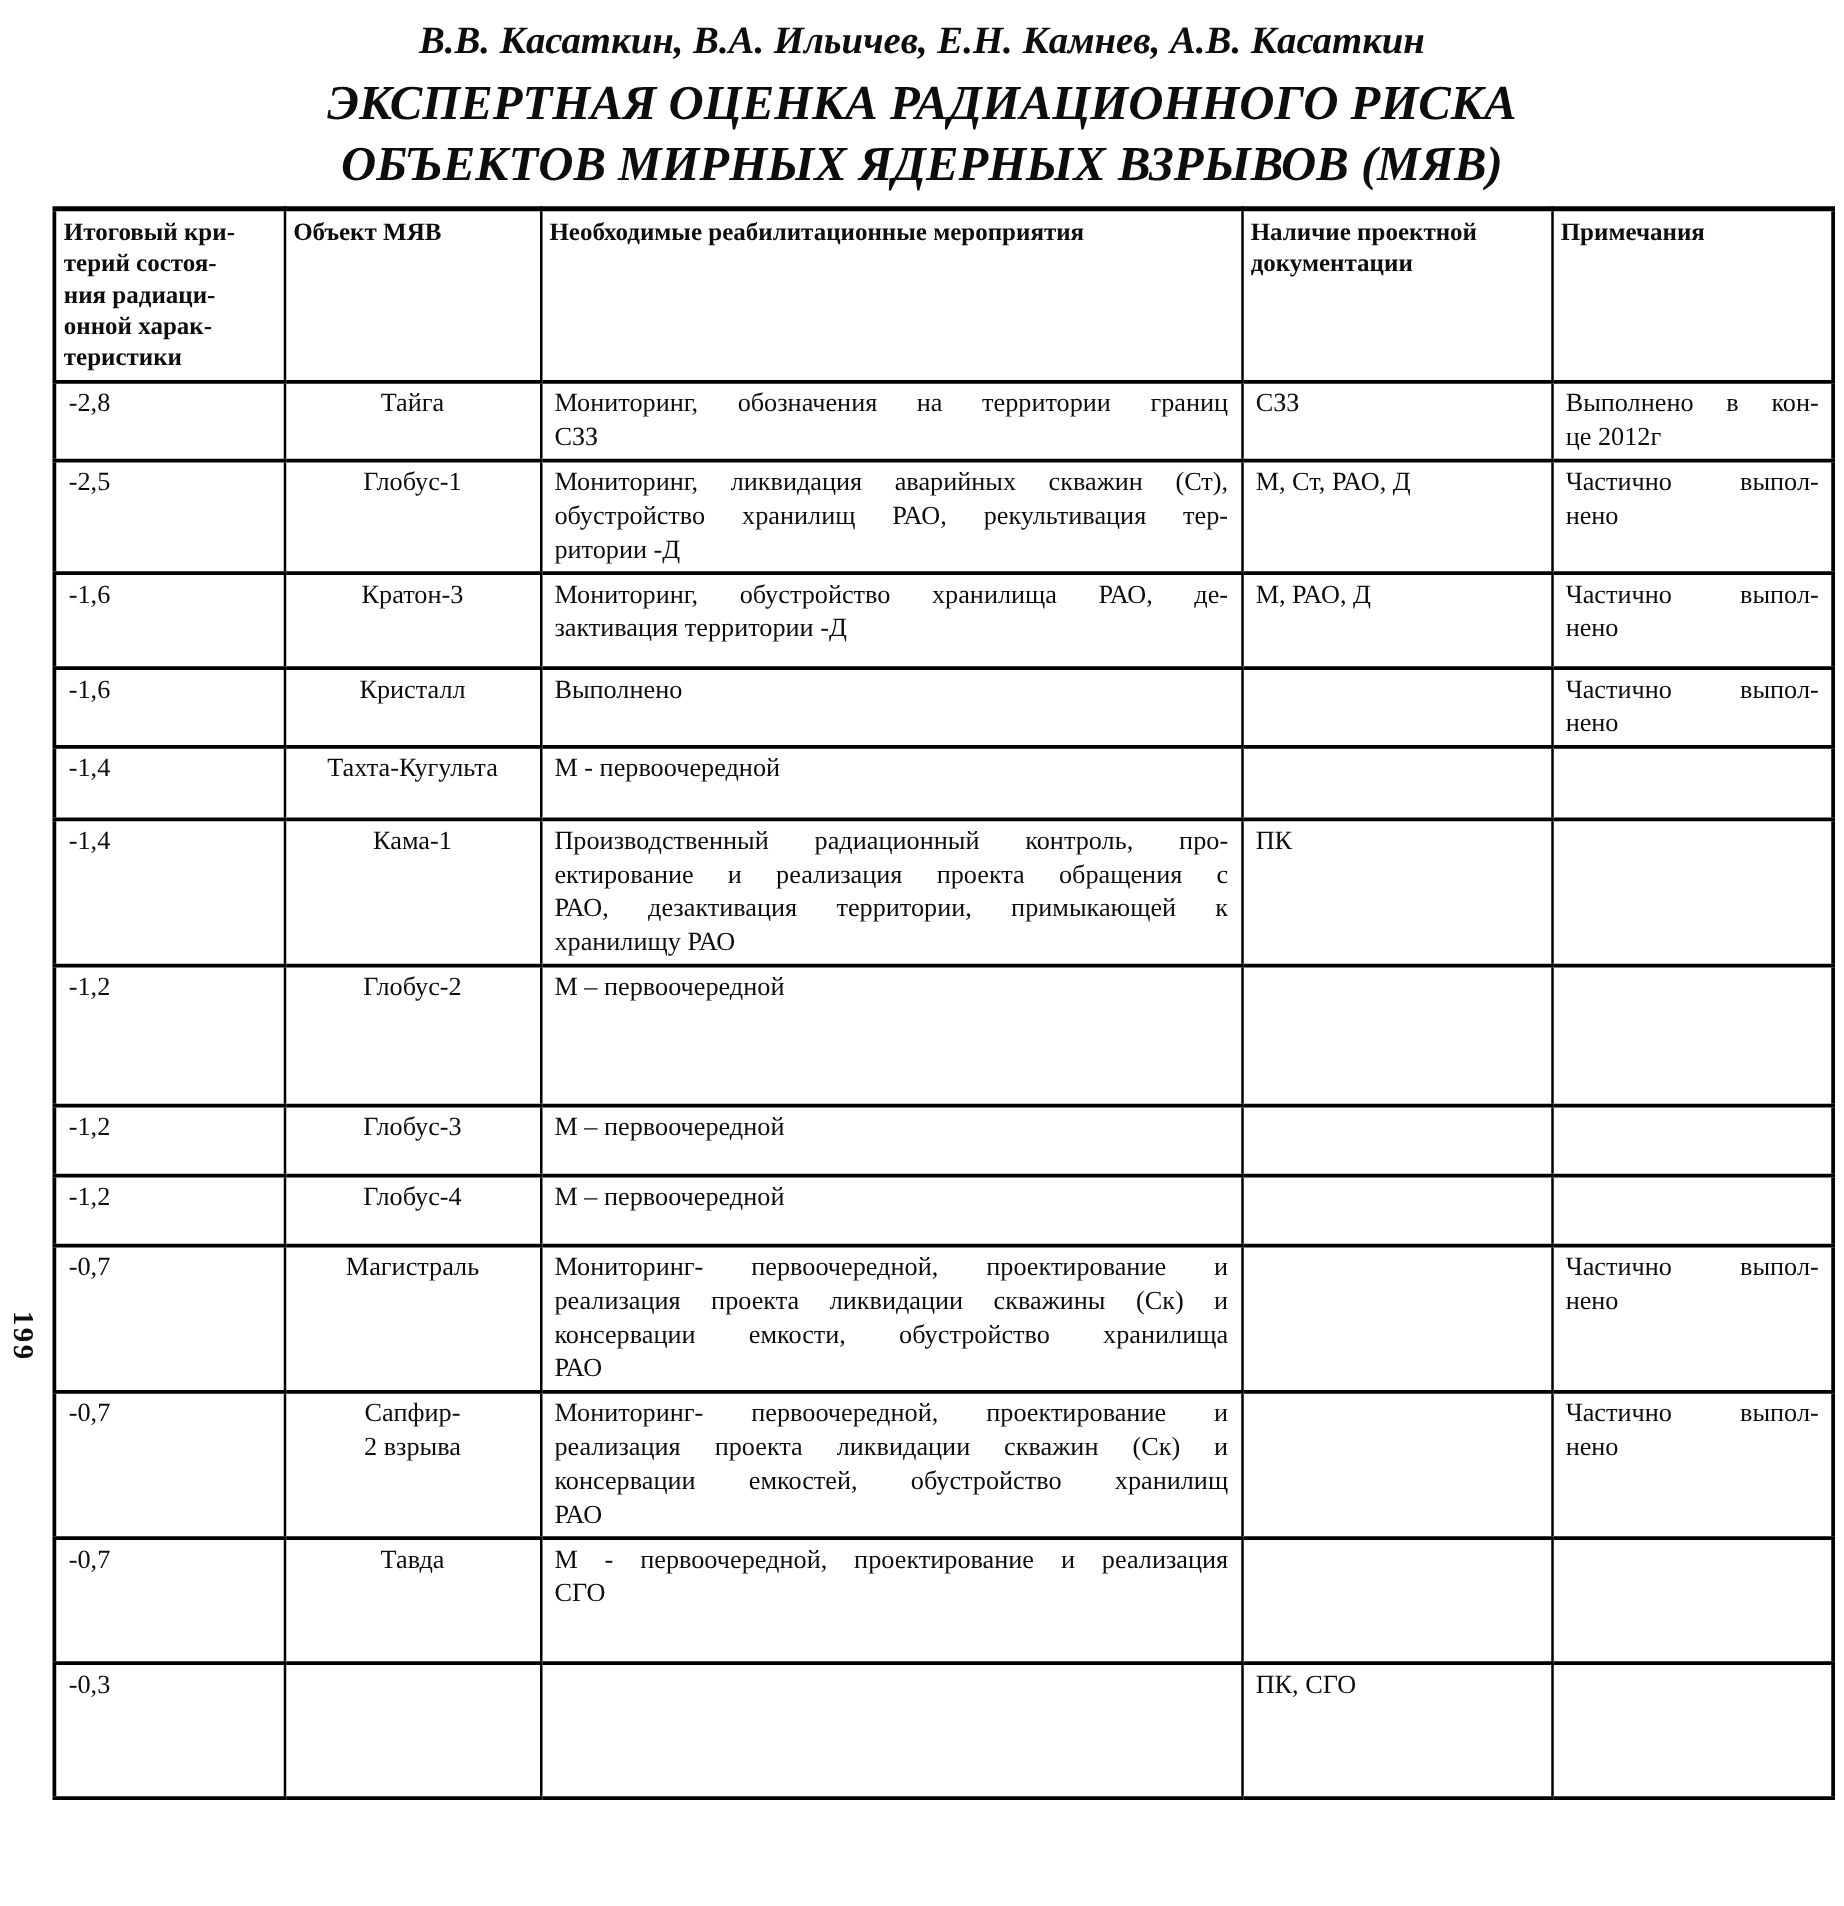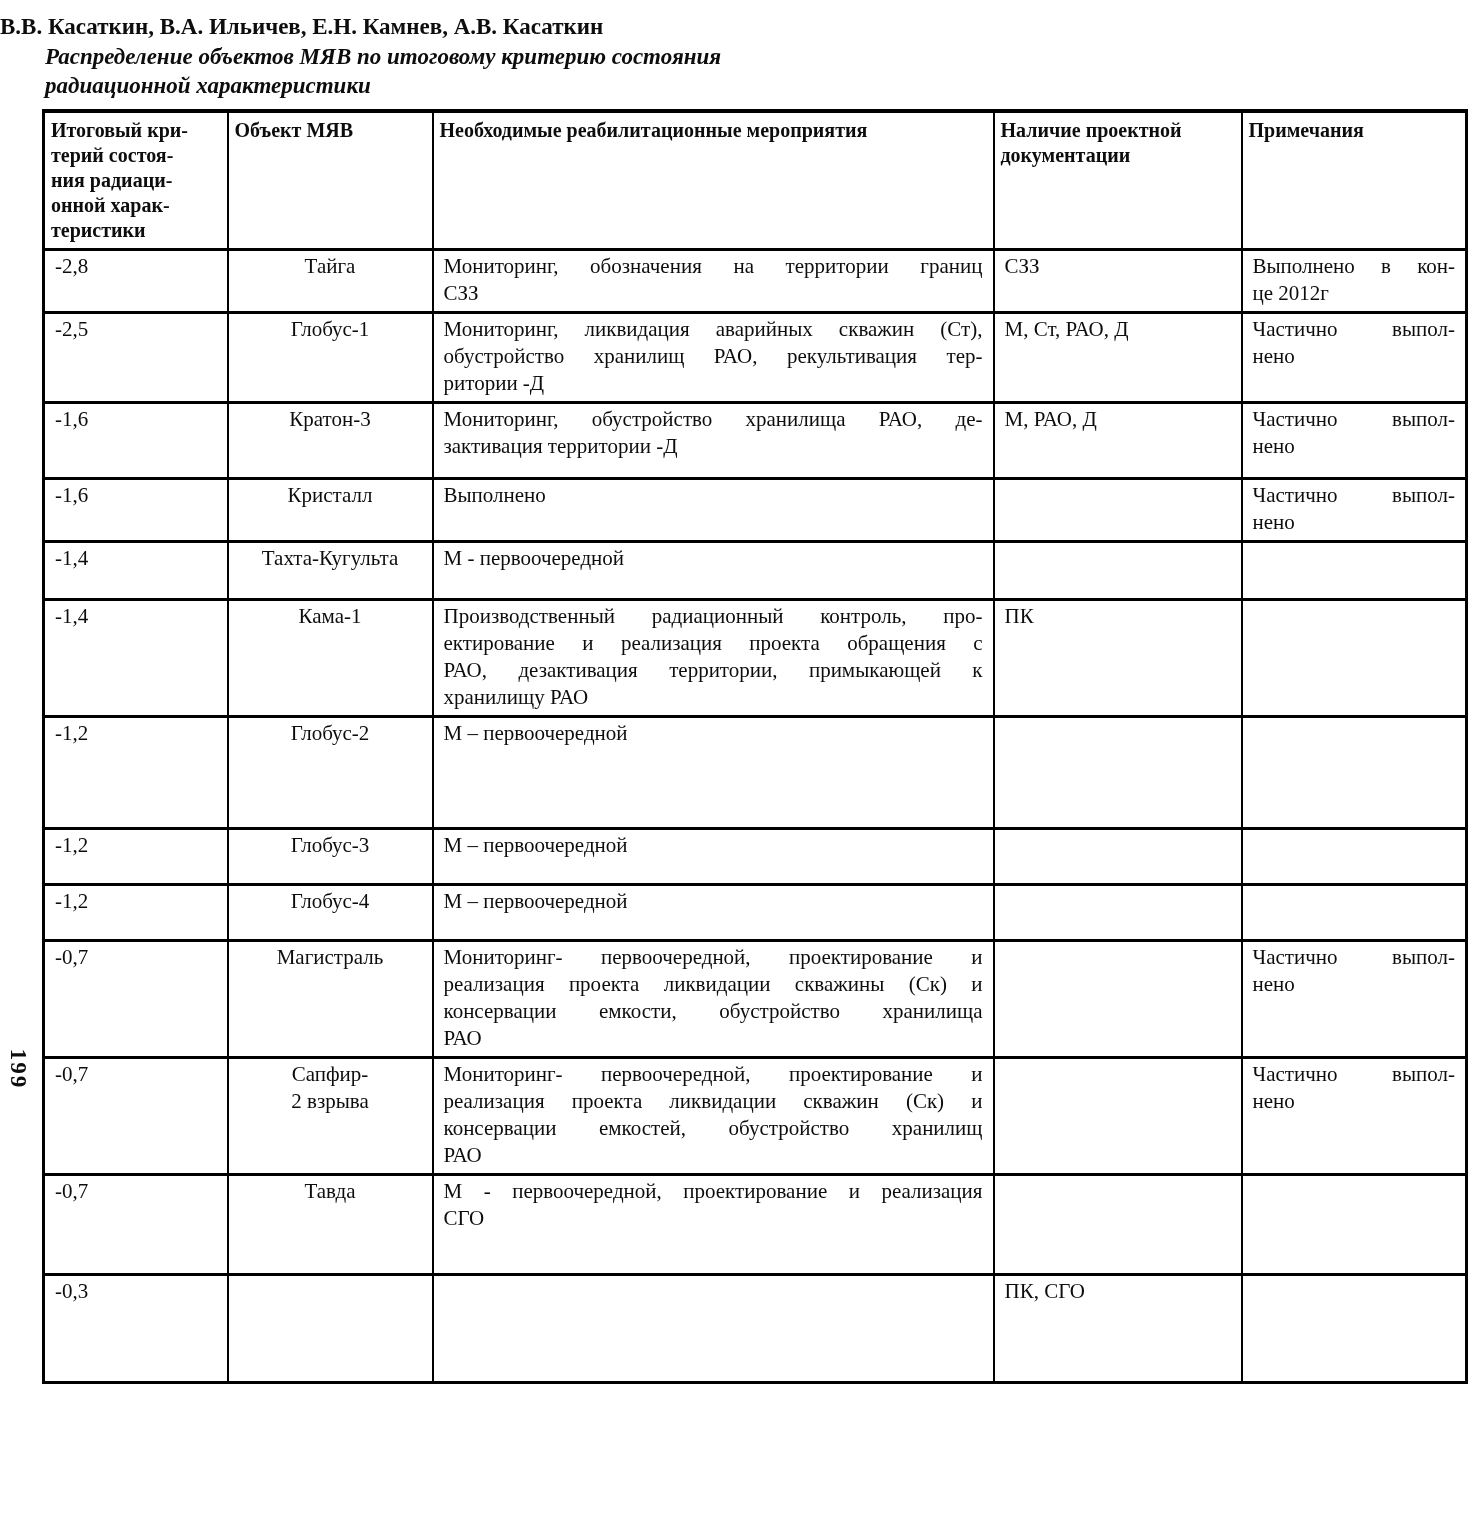--- a/index.html
+++ b/index.html
@@ -18,23 +18,24 @@
     left: -14px;
     width: 64px;
     text-align: center;
     transform: rotate(90deg);
     font-weight: bold;
     font-size: 23px;
     letter-spacing: 2px;
   }
   .authors {
     margin-top: 14px;
-    text-align: left;
-    font-weight: bold;
-    font-size: 23px;
+    text-align: center;
+    font-weight: bold;
+    font-style: italic;
+    font-size: 31px;
   }
   .title {
     margin: 8px 0 0 0;
     text-align: center;
     font-weight: bold;
     font-style: italic;
     font-size: 39px;
     line-height: 49px;
     white-space: pre-line;
   }
@@ -100,24 +101,24 @@
 </style>
 </head>
 <body>
 
 <div class="page">
 
   <div class="pagenum">199</div>
 
   <div class="authors">В.В. Касаткин, В.А. Ильичев, Е.Н. Камнев, А.В. Касаткин</div>
 
-
-
-  <div class="tbl-caption">Распределение объектов МЯВ по итоговому критерию состояния
-радиационной характеристики</div>
+  <h1 class="title">ЭКСПЕРТНАЯ ОЦЕНКА РАДИАЦИОННОГО РИСКА
+ОБЪЕКТОВ МИРНЫХ ЯДЕРНЫХ ВЗРЫВОВ (МЯВ)</h1>
+
+
 
   <table class="myav">
     <colgroup>
       <col style="width:184px">
       <col style="width:205px">
       <col style="width:561px">
       <col style="width:248px">
       <col style="width:225px">
     </colgroup>
     <thead>

